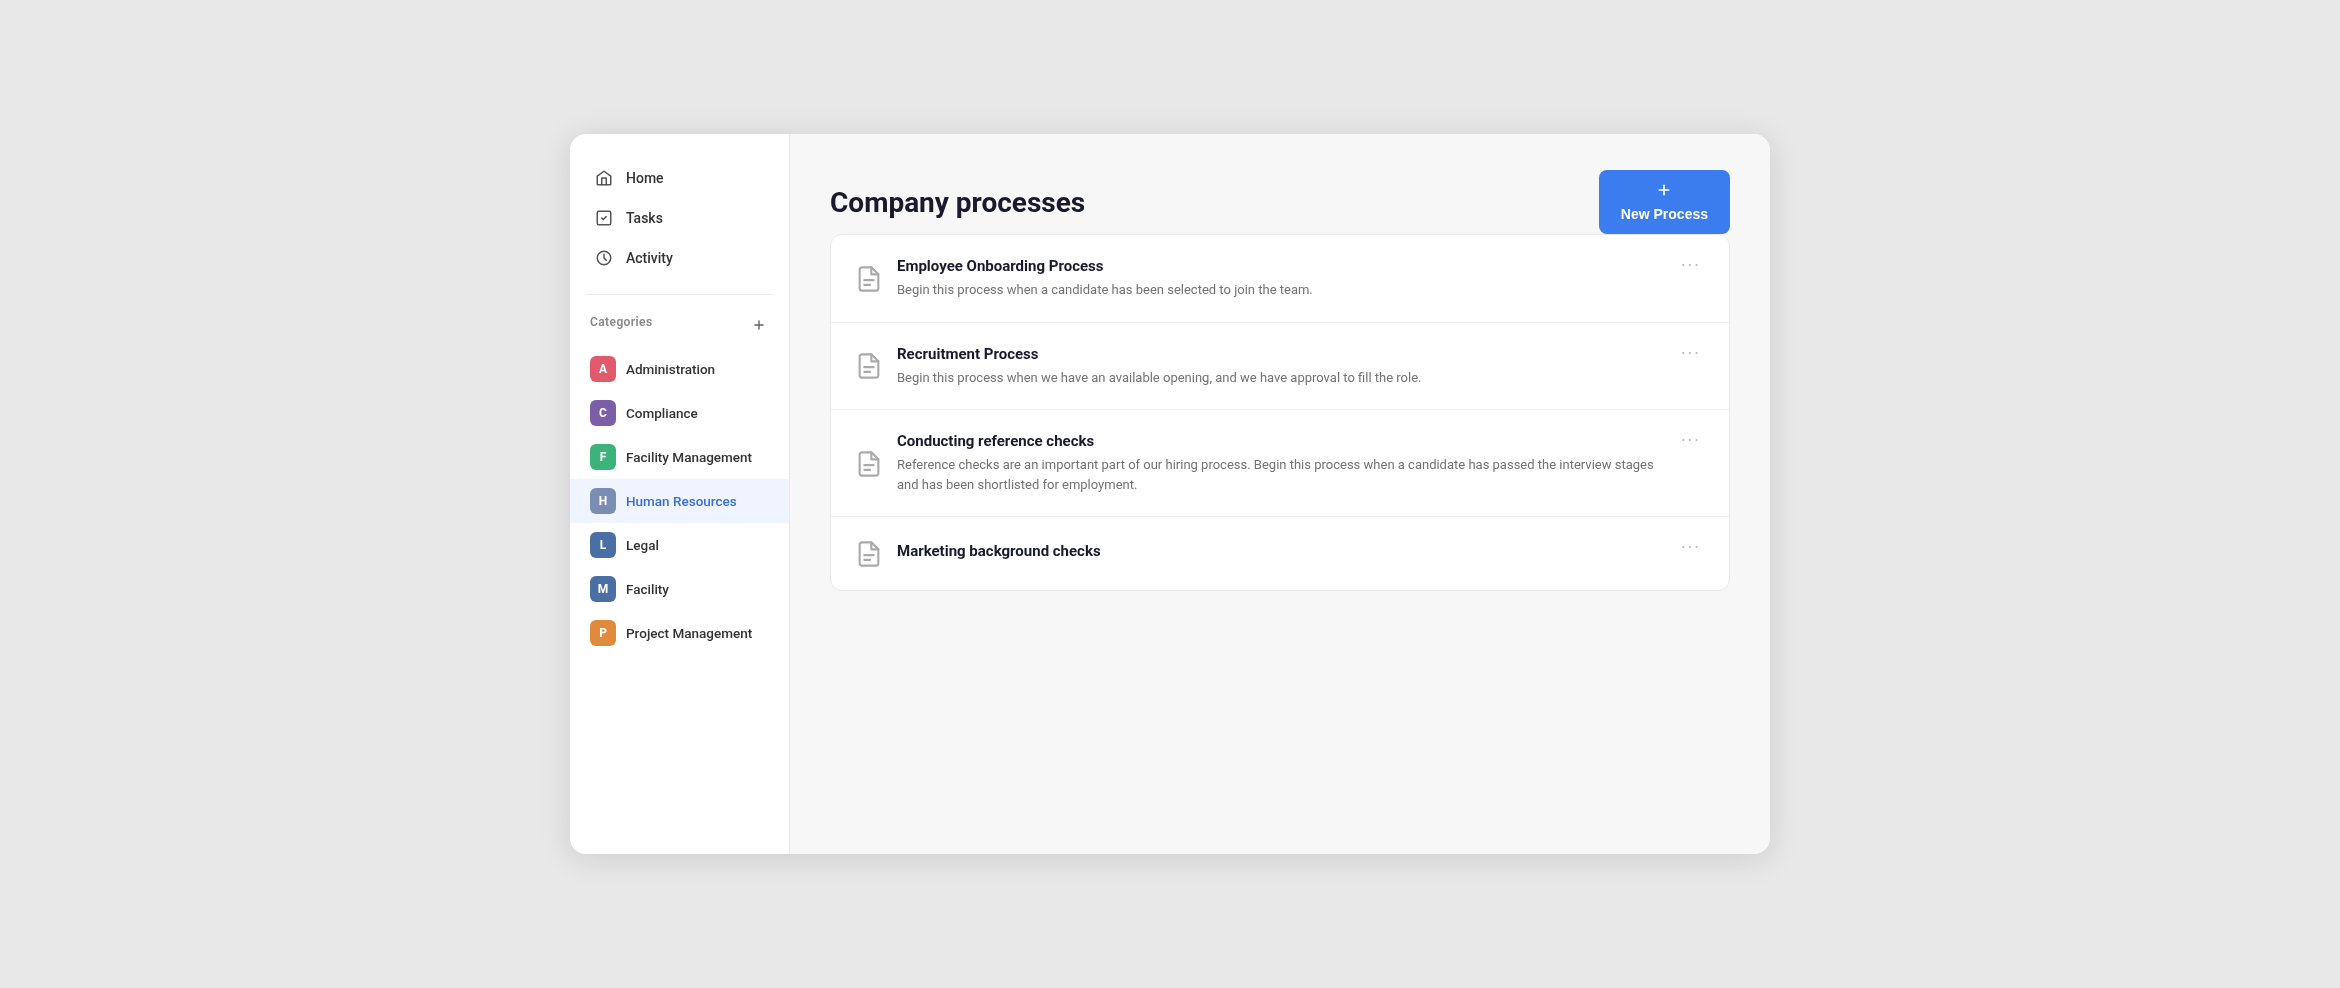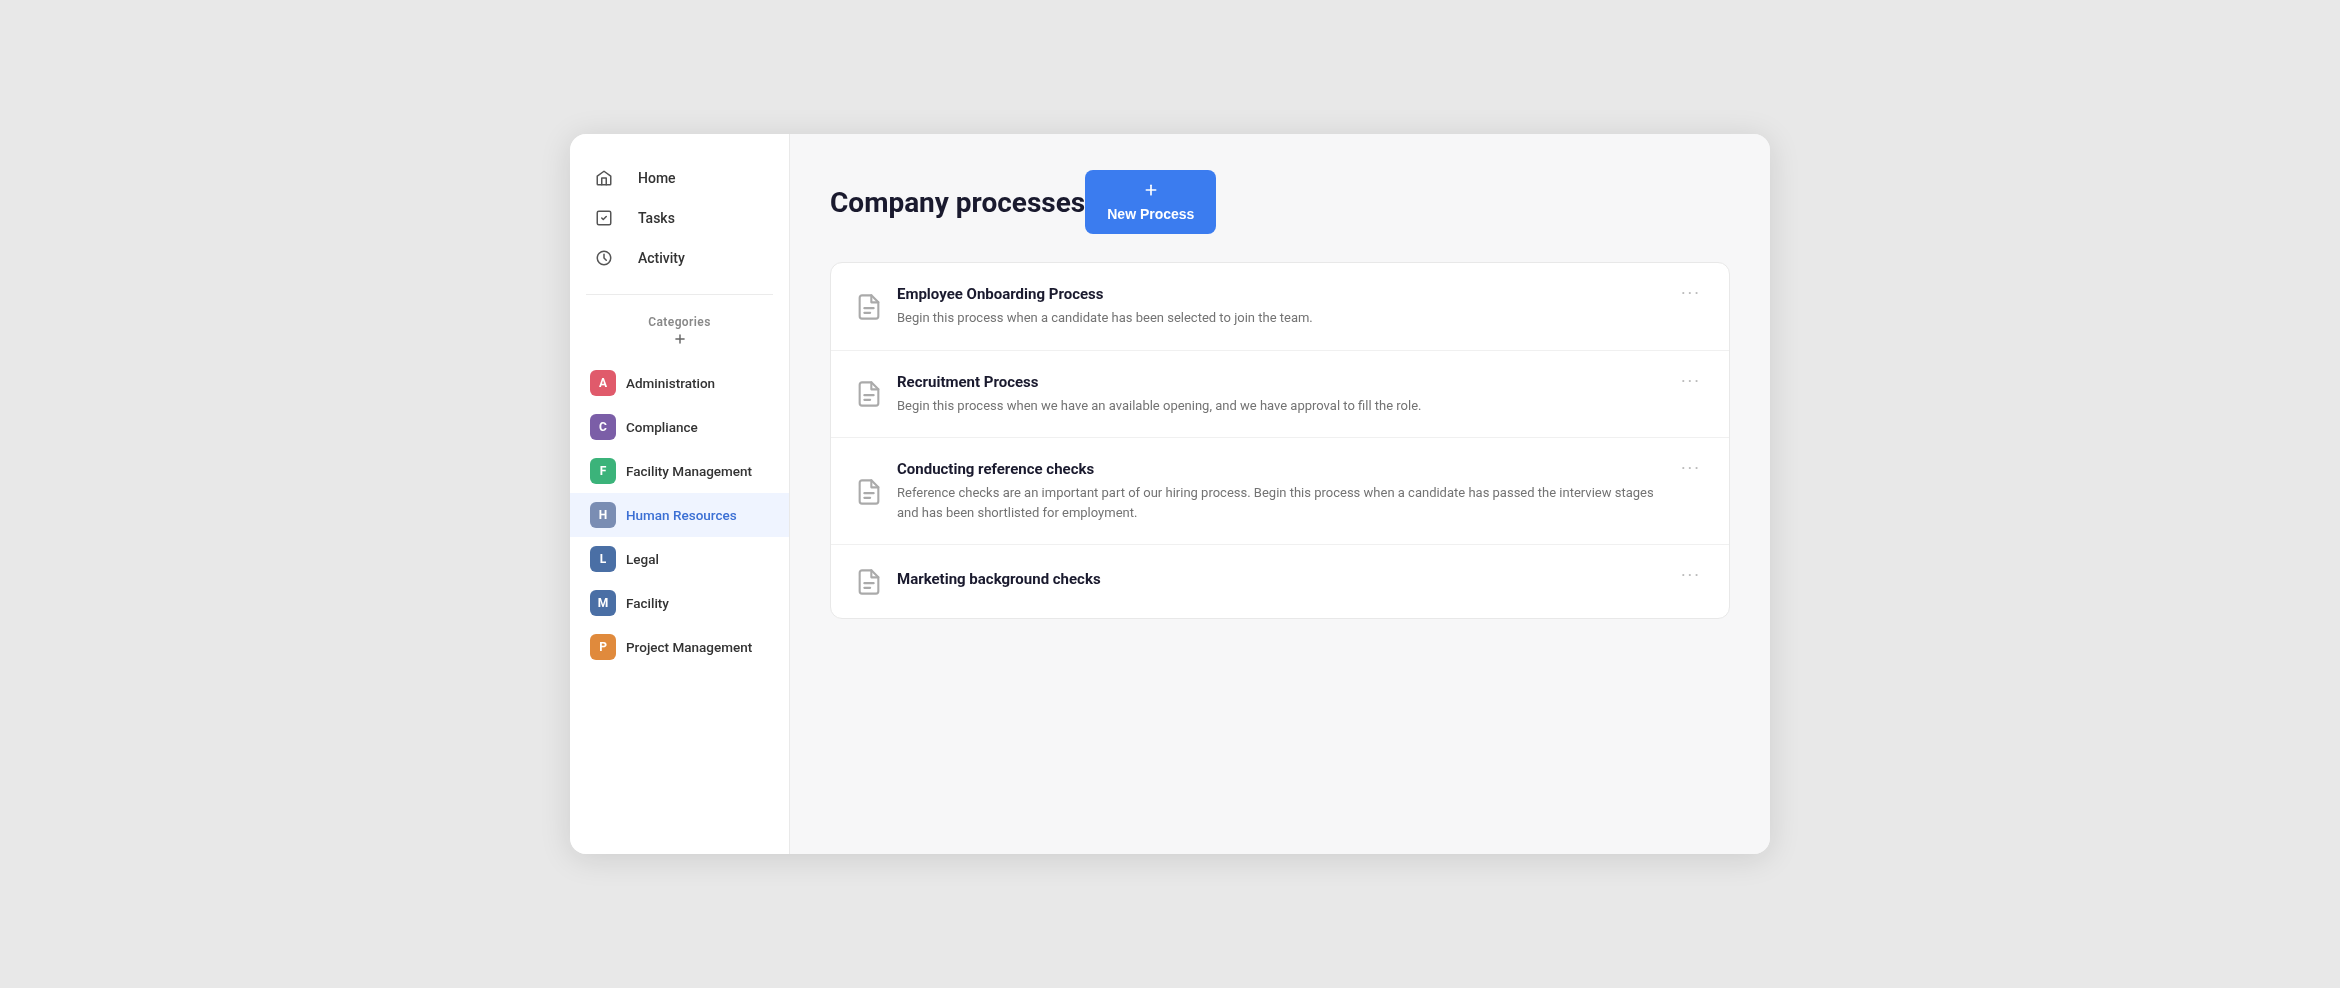--- a/index.html
+++ b/index.html
@@ -30,21 +30,21 @@
       flex-shrink: 0;
       overflow-y: auto;
     }
     .sidebar-nav {
       padding: 0 12px;
       margin-bottom: 16px;
     }
     .sidebar-nav-item {
       display: flex;
       align-items: center;
-      gap: 24px;
+      gap: 12px;
       padding: 10px 12px;
       border-radius: 8px;
       cursor: pointer;
       color: #333;
       font-size: 14px;
       font-weight: 500;
     }
     .sidebar-nav-item .nav-icon {
       width: 20px;
       height: 20px;
@@ -53,28 +53,27 @@
       justify-content: center;
       color: #555;
     }
     .sidebar-divider {
       border: none;
       border-top: 1px solid #ebebeb;
       margin: 8px 16px 16px;
     }
     .categories-header {
       display: flex;
-      align-items: center;
+      align-items: flex-start;
       justify-content: space-between;
       padding: 4px 20px 12px;
       font-size: 12px;
       font-weight: 600;
       color: #888;
       letter-spacing: 0.4px;
-      flex-direction: column;
     }
     .categories-add {
       width: 20px;
       height: 20px;
       display: flex;
       align-items: center;
       justify-content: center;
       color: #666;
       cursor: pointer;
       border-radius: 4px;
@@ -109,22 +108,21 @@
     
     .main {
       flex: 1;
       background: #f7f7f8;
       padding: 36px 40px;
       overflow-y: auto;
     }
     .main-header {
       display: flex;
       align-items: center;
-      justify-content: flex-start;
-      margin-bottom: 28px;
+      justify-content: space-between;
     }
     .main-title {
       font-size: 28px;
       font-weight: 700;
       color: #1a1a2e;
     }
     .new-process-btn {
       display: flex;
       align-items: center;
       gap: 8px;

